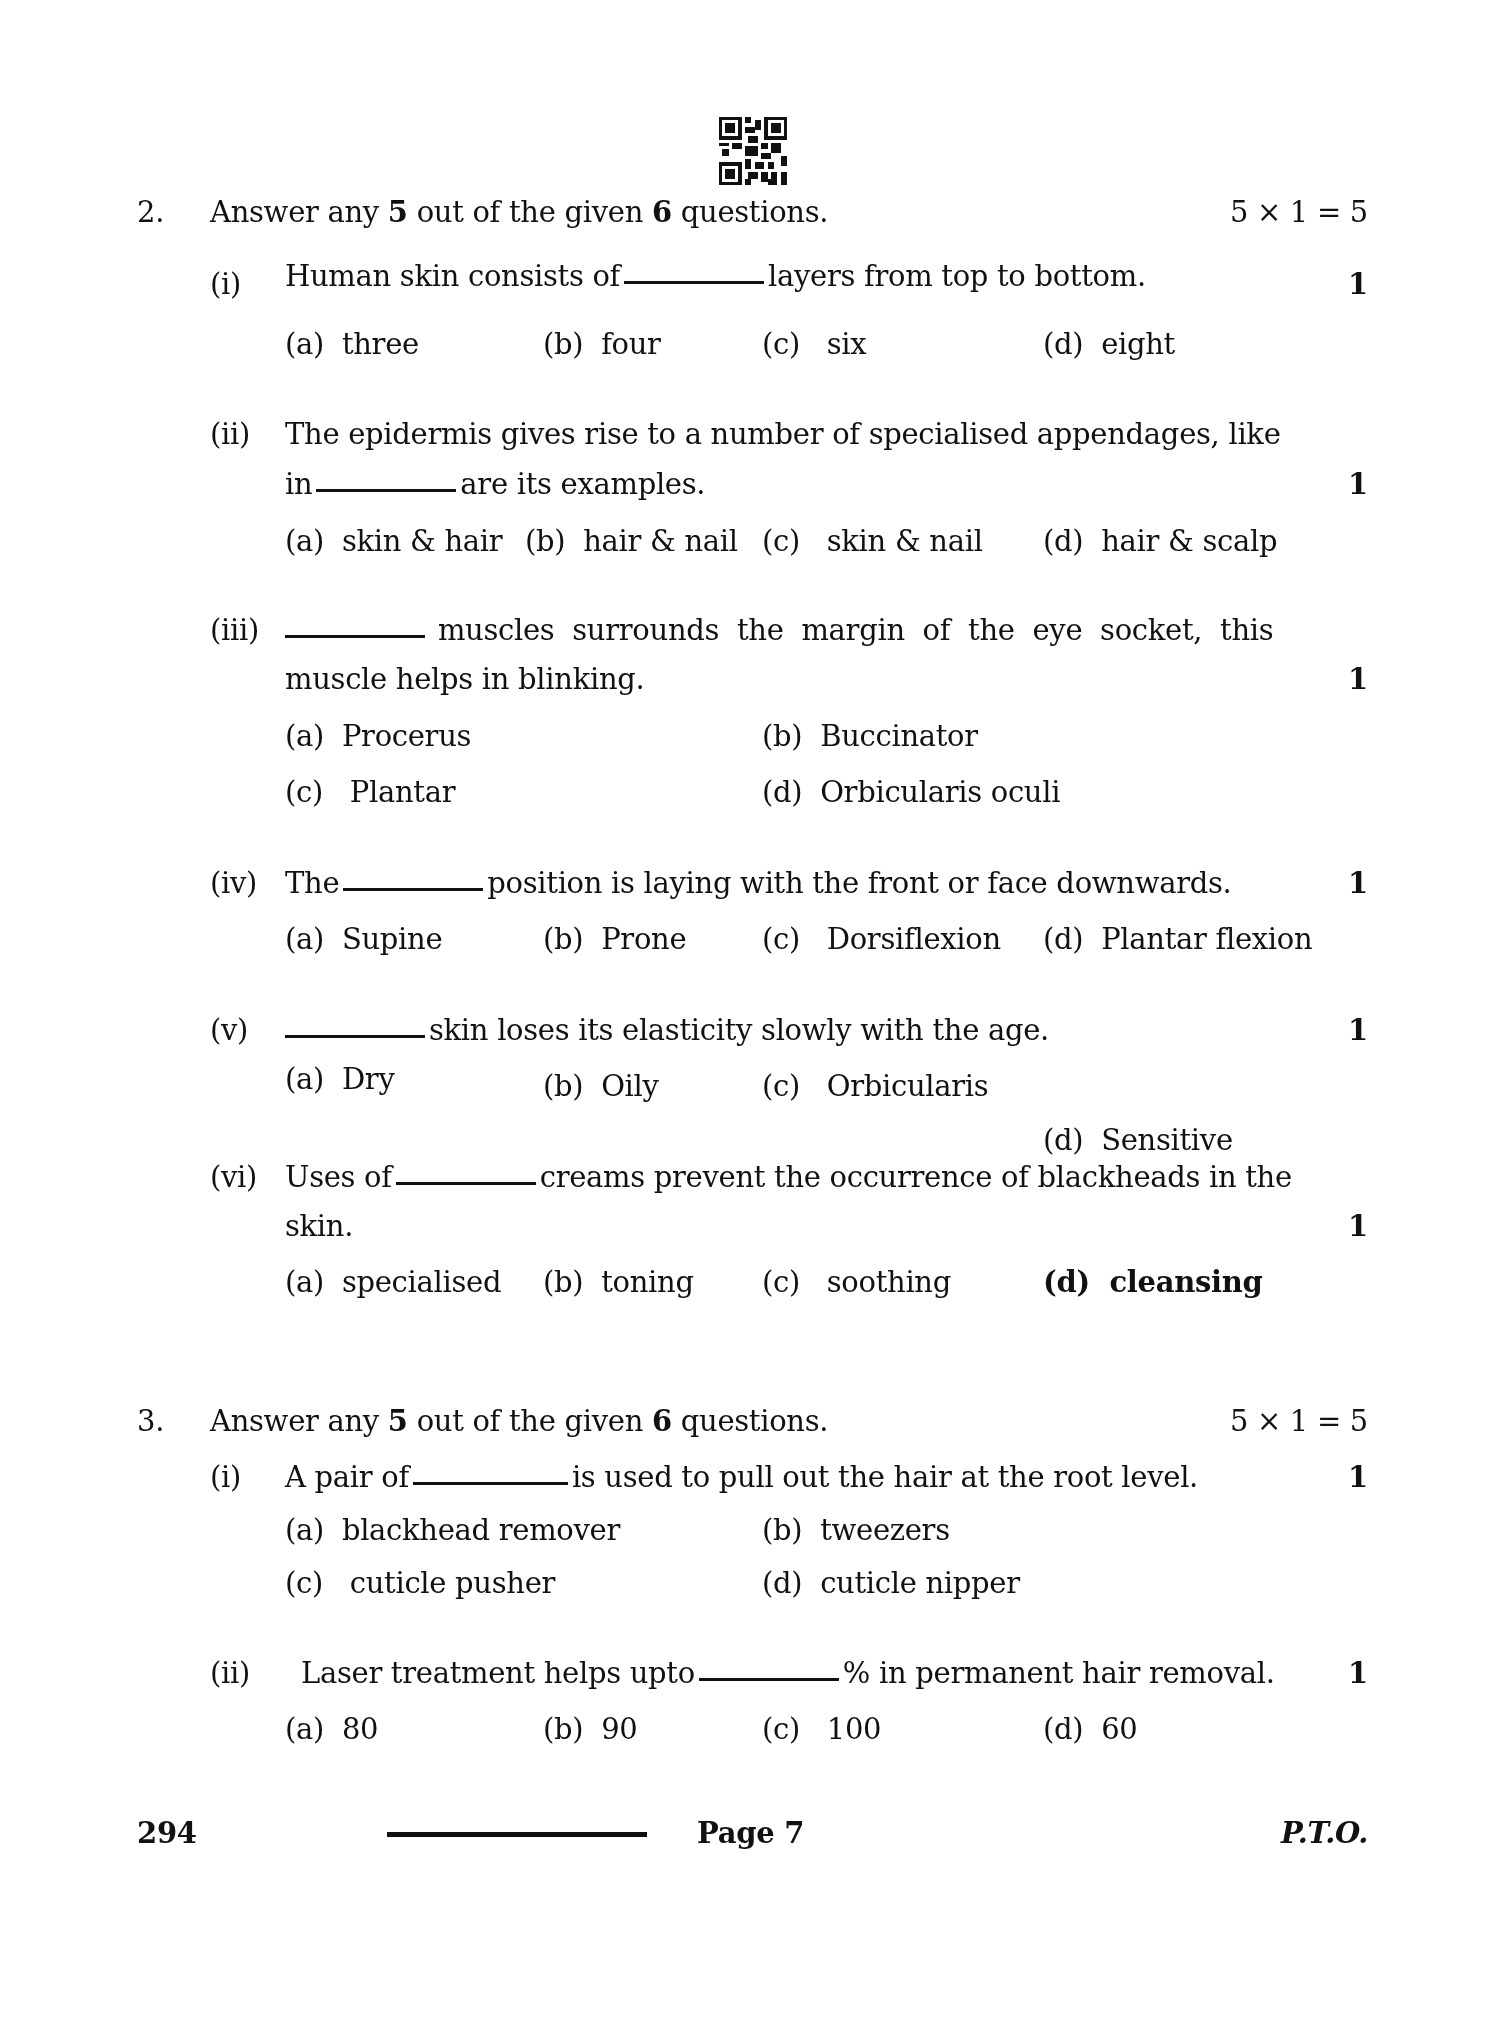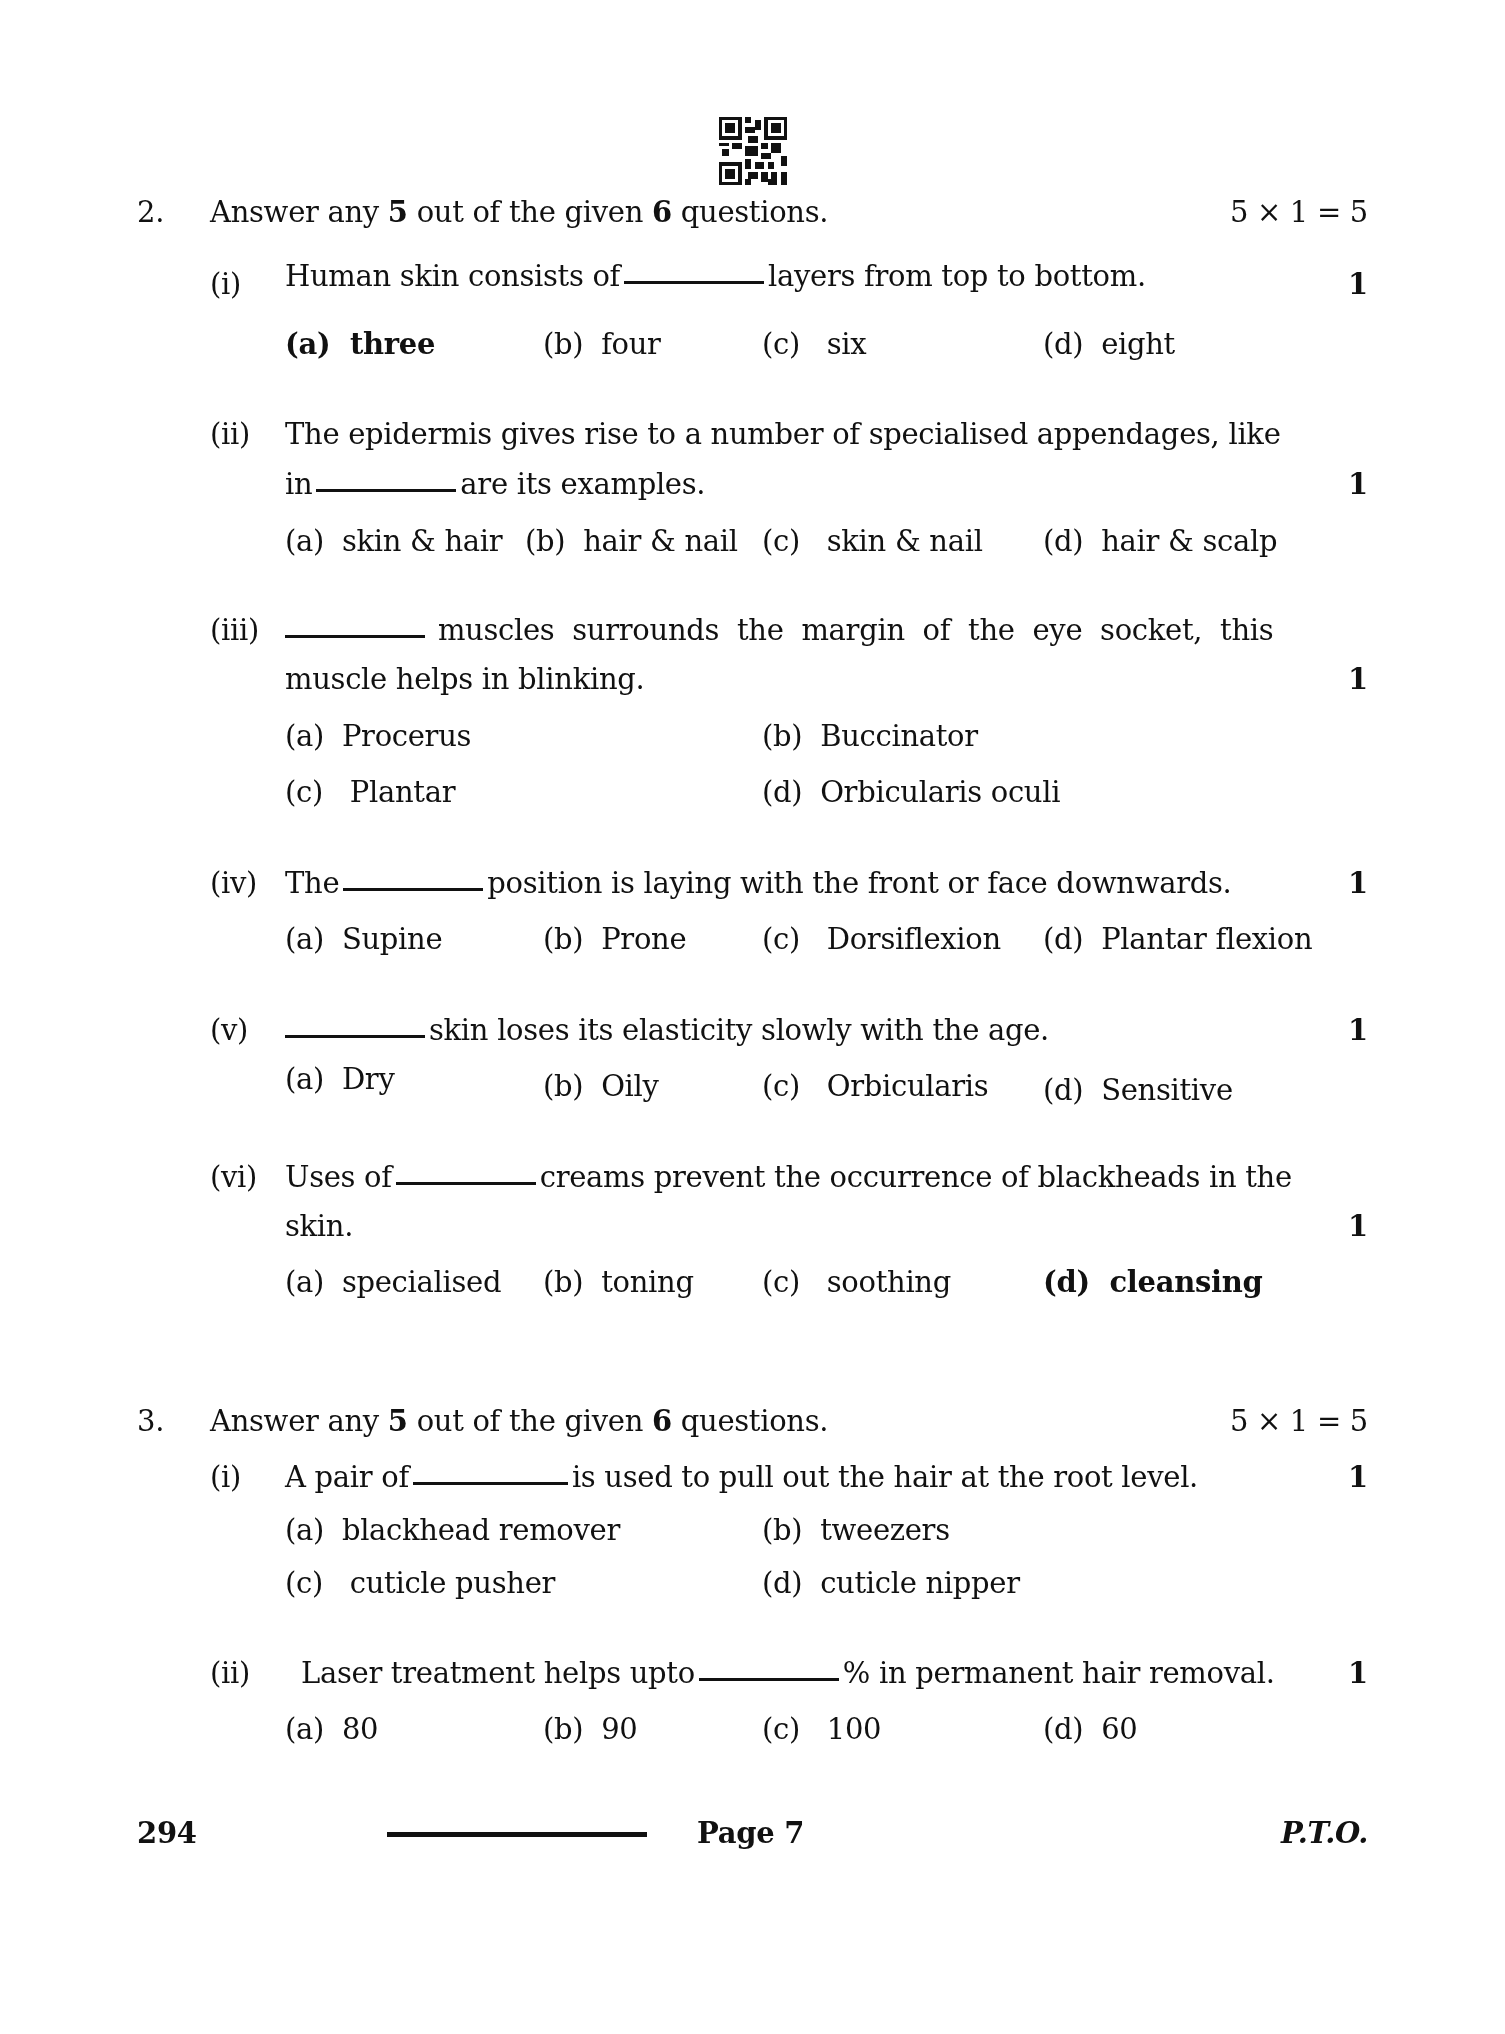--- a/index.html
+++ b/index.html
@@ -54,21 +54,21 @@
   </svg>
 </div>
 
 <div class="abs t" style="left:137px; top:198px;">2.</div>
 <div class="abs t" style="left:210px; top:198px;"><span>Answer any </span><b>5</b><span> out of the given </span><b>6</b><span> questions.</span></div>
 <div class="abs t" style="right:137px; top:198px;">5 × 1 = 5</div>
 
 <div class="abs t" style="left:210px; top:270px;">(i)</div>
 <div class="abs t" style="left:285px; top:262px;"><span>Human skin consists of</span><span class="blank"></span><span>layers from top to bottom.</span></div>
 <div class="abs t b" style="right:137px; top:270px;">1</div>
-<div class="abs t" style="left:285px; top:330px;font-weight:bold;"><span>(a)</span>&nbsp; <span>three</span></div>
+<div class="abs t" style="left:285px; top:330px;"><span>(a)</span>&nbsp; <span>three</span></div>
 <div class="abs t" style="left:543px; top:330px;"><span>(b)</span>&nbsp; <span>four</span></div>
 <div class="abs t" style="left:762px; top:330px;"><span>(c)</span>&nbsp;&nbsp; <span>six</span></div>
 <div class="abs t" style="left:1043px; top:330px;"><span>(d)</span>&nbsp; <span>eight</span></div>
 
 <div class="abs t" style="left:210px; top:420px;">(ii)</div>
 <div class="abs t" style="left:285px; top:420px;">The epidermis gives rise to a number of specialised appendages, like</div>
 <div class="abs t" style="left:285px; top:470px;"><span>in</span><span class="blank"></span><span>are its examples.</span></div>
 <div class="abs t b" style="right:137px; top:470px;">1</div>
 <div class="abs t" style="left:285px; top:527px;"><span>(a)</span>&nbsp; <span>skin &amp; hair</span></div>
 <div class="abs t" style="left:525px; top:527px;"><span>(b)</span>&nbsp; <span>hair &amp; nail</span></div>
@@ -91,21 +91,21 @@
 <div class="abs t" style="left:543px; top:925px;"><span>(b)</span>&nbsp; <span>Prone</span></div>
 <div class="abs t" style="left:762px; top:925px;"><span>(c)</span>&nbsp;&nbsp; <span>Dorsiflexion</span></div>
 <div class="abs t" style="left:1043px; top:925px;"><span>(d)</span>&nbsp; <span>Plantar flexion</span></div>
 
 <div class="abs t" style="left:210px; top:1016px;">(v)</div>
 <div class="abs t" style="left:285px; top:1016px;"><span class="blank" style="margin-left:0;"></span><span>skin loses its elasticity slowly with the age.</span></div>
 <div class="abs t b" style="right:137px; top:1016px;">1</div>
 <div class="abs t" style="left:285px; top:1065px;"><span>(a)</span>&nbsp; <span>Dry</span></div>
 <div class="abs t" style="left:543px; top:1072px;"><span>(b)</span>&nbsp; <span>Oily</span></div>
 <div class="abs t" style="left:762px; top:1072px;"><span>(c)</span>&nbsp;&nbsp; <span>Orbicularis</span></div>
-<div class="abs t" style="left:1043px; top:1076px;"><span>(d)</span>&nbsp; <span>Sensitive</span></div>
+<div class="abs t" style="left:1043px; top:1126px;"><span>(d)</span>&nbsp; <span>Sensitive</span></div>
 
 <div class="abs t" style="left:210px; top:1163px;">(vi)</div>
 <div class="abs t" style="left:285px; top:1163px;"><span>Uses of</span><span class="blank"></span><span>creams prevent the occurrence of blackheads in the</span></div>
 <div class="abs t" style="left:285px; top:1212px;">skin.</div>
 <div class="abs t b" style="right:137px; top:1212px;">1</div>
 <div class="abs t" style="left:285px; top:1268px;"><span>(a)</span>&nbsp; <span>specialised</span></div>
 <div class="abs t" style="left:543px; top:1268px;"><span>(b)</span>&nbsp; <span>toning</span></div>
 <div class="abs t" style="left:762px; top:1268px;"><span>(c)</span>&nbsp;&nbsp; <span>soothing</span></div>
 <div class="abs t" style="left:1043px; top:1268px;font-weight:bold;"><span>(d)</span>&nbsp; <span>cleansing</span></div>
 

